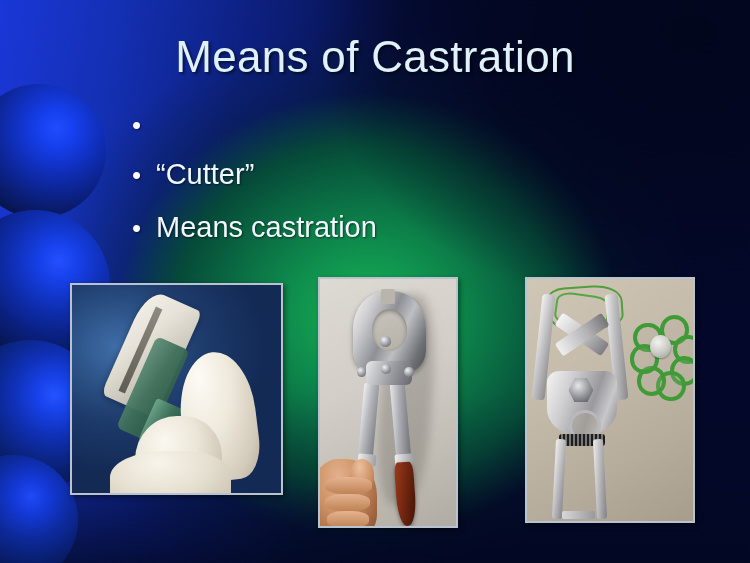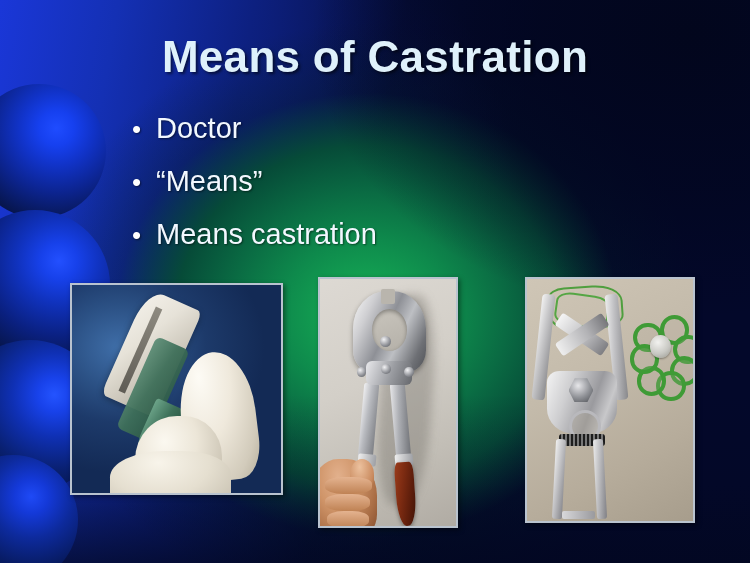--- a/index.html
+++ b/index.html
@@ -53,21 +53,21 @@
   .sphere.s4{
     left:-52px;top:455px;width:130px;height:130px;
     background:radial-gradient(circle at 64% 32%, #1f4af6 0%, #1439d8 14%, #0d2a9c 34%, #071a5e 60%, #030c2a 100%);
   }
 
   
   #title{
     position:absolute;left:0;top:34px;width:750px;
     text-align:center;
     font-size:44px;
-    font-weight:bold;
+    font-weight:normal;
     letter-spacing:0.3px;
     color:#dff1fb;
     text-shadow:2px 2px 3px rgba(0,0,0,0.55);
     font-stretch:condensed;
     line-height:1.05;
   }
 
   
   #bullets{position:absolute;left:132px;top:112px;width:460px;}
   .bullet-row{
@@ -340,25 +340,24 @@
   <div class="sphere s1"></div>
   <div class="sphere s2"></div>
   <div class="sphere s3"></div>
   <div class="sphere s4"></div>
 
   <div id="title">Means of Castration</div>
 
   <div id="bullets">
     <div class="bullet-row">
       <span class="bullet-dot">•</span>
-      <span class="bullet-text">Doctor</span>
     </div>
     <div class="bullet-row">
       <span class="bullet-dot">•</span>
-      <span class="bullet-text">“Means”</span>
+      <span class="bullet-text">“Cutter”</span>
     </div>
     <div class="bullet-row">
       <span class="bullet-dot">•</span>
       <span class="bullet-text">Means castration</span>
     </div>
   </div>
 
   <div class="photo" id="photo1">
     <div class="inner">
       <div class="p1-blade"></div>

